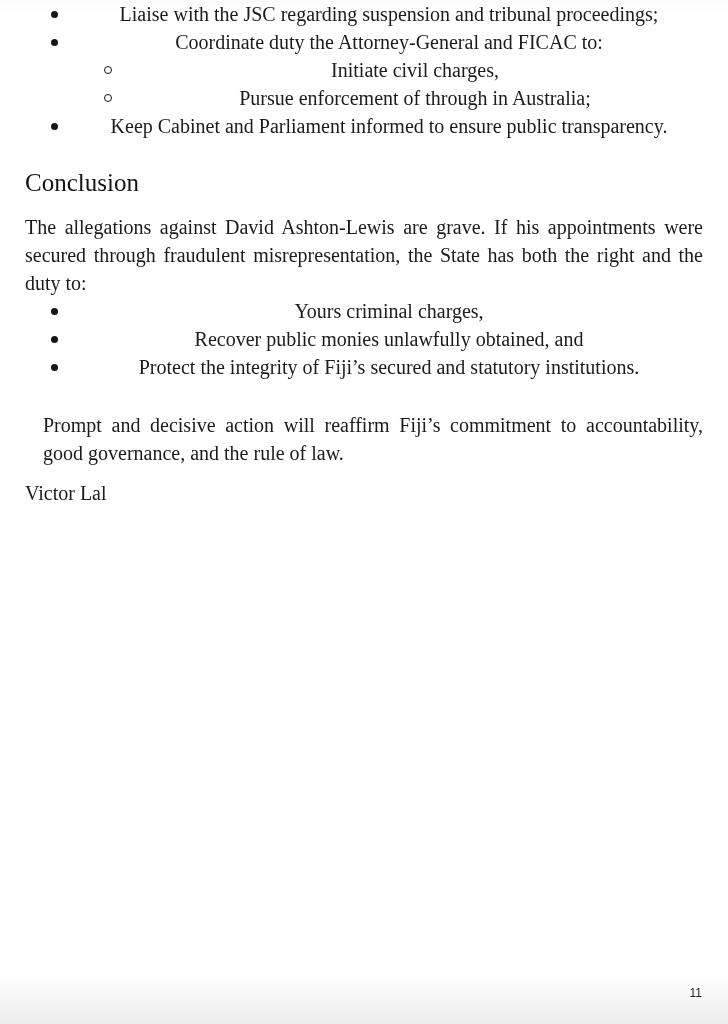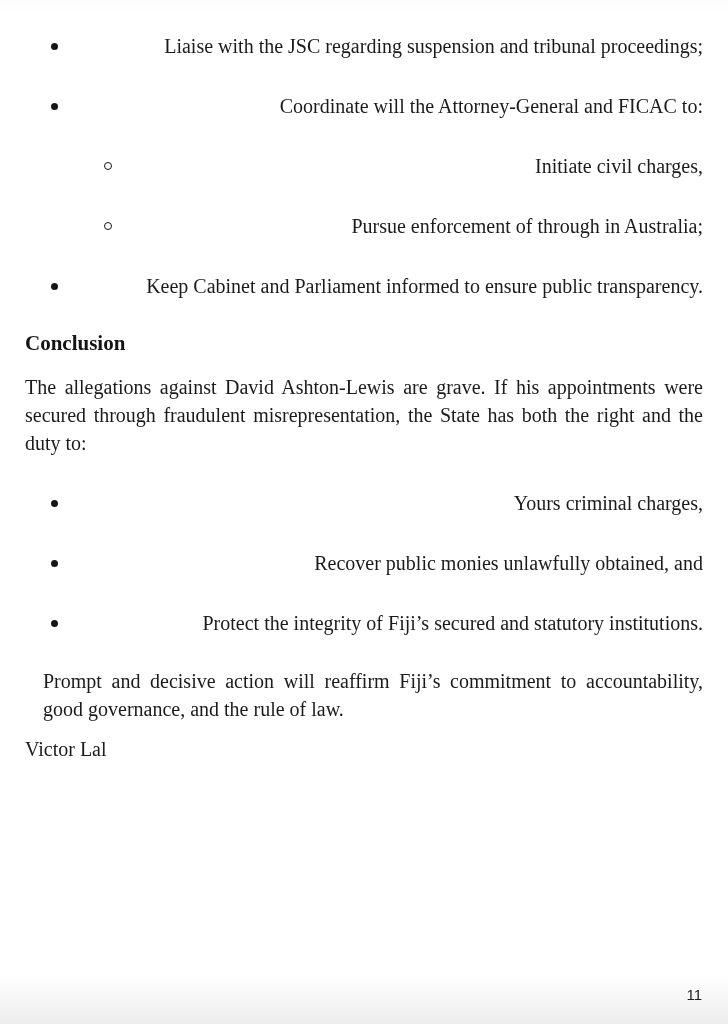--- a/index.html
+++ b/index.html
@@ -27,22 +27,21 @@
   ul.doc-list {
     list-style: none;
     margin: 0;
     padding: 0;
   }
   .top-list { margin-top: 20px; }
   .li {
     position: relative;
     padding-left: 50px;
     line-height: 28px;
-    text-align: right;
-    margin-top: 32px;
+    text-align: center;
   }
   .li .disc {
     position: absolute;
     left: 26px;
     top: 10.5px;
     width: 7px;
     height: 7px;
     border-radius: 50%;
     background: #161616;
   }
@@ -54,58 +53,58 @@
     left: 79px;
     top: 10px;
     width: 6px;
     height: 6px;
     border-radius: 50%;
     border: 1.6px solid #161616;
     background: transparent;
   }
   h2.heading {
     margin: 29px 0 0 0;
-    font-size: 21px;
+    font-size: 25px;
     line-height: 28px;
-    font-weight: bold;
+    font-weight: normal;
     color: #141414;
   }
   p.para {
     margin: 16px 0 0 0;
     text-align: justify;
   }
   .mid-list { margin-top: 14px; }
   p.para-2 { margin-top: 30px; margin-left: 18px; }
   .signature {
     margin-top: 15px;
     line-height: 23px;
   }
   .page-number {
     position: absolute;
     right: 26px;
     top: 986px;
     font-family: "Liberation Sans", "DejaVu Sans", sans-serif;
-    font-size: 15px;
+    font-size: 12px;
     color: #1f1f1f;
   }
 </style>
 </head>
 <body>
 
 <div class="page">
   <div class="content">
 
     <ul class="doc-list top-list">
       <li class="li">
         <span class="disc"></span>
         <span>Liaise with the JSC regarding suspension and tribunal proceedings;</span>
       </li>
       <li class="li">
         <span class="disc"></span>
-        <span>Coordinate will the Attorney-General and FICAC to:</span>
+        <span>Coordinate duty the Attorney-General and FICAC to:</span>
       </li>
       <li class="li li-sub">
         <span class="circle"></span>
         <span>Initiate civil charges,</span>
       </li>
       <li class="li li-sub">
         <span class="circle"></span>
         <span>Pursue enforcement of through in Australia;</span>
       </li>
       <li class="li">

